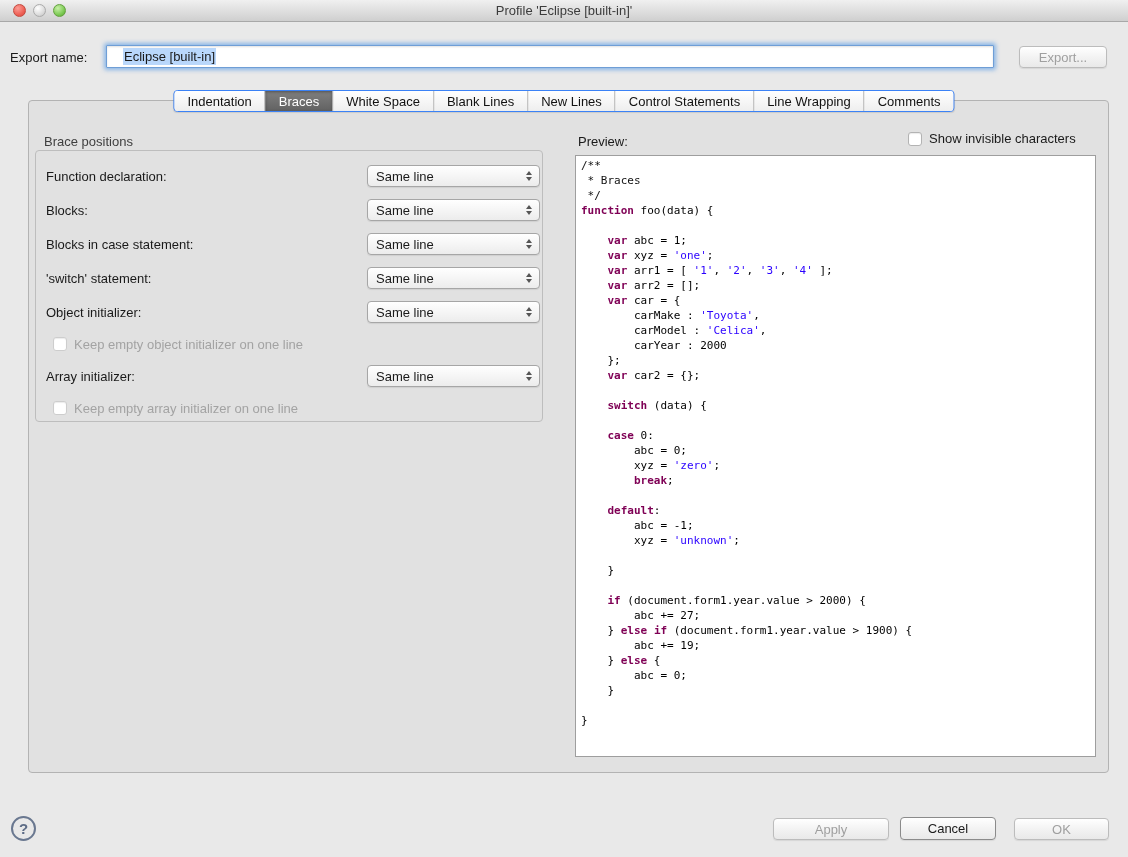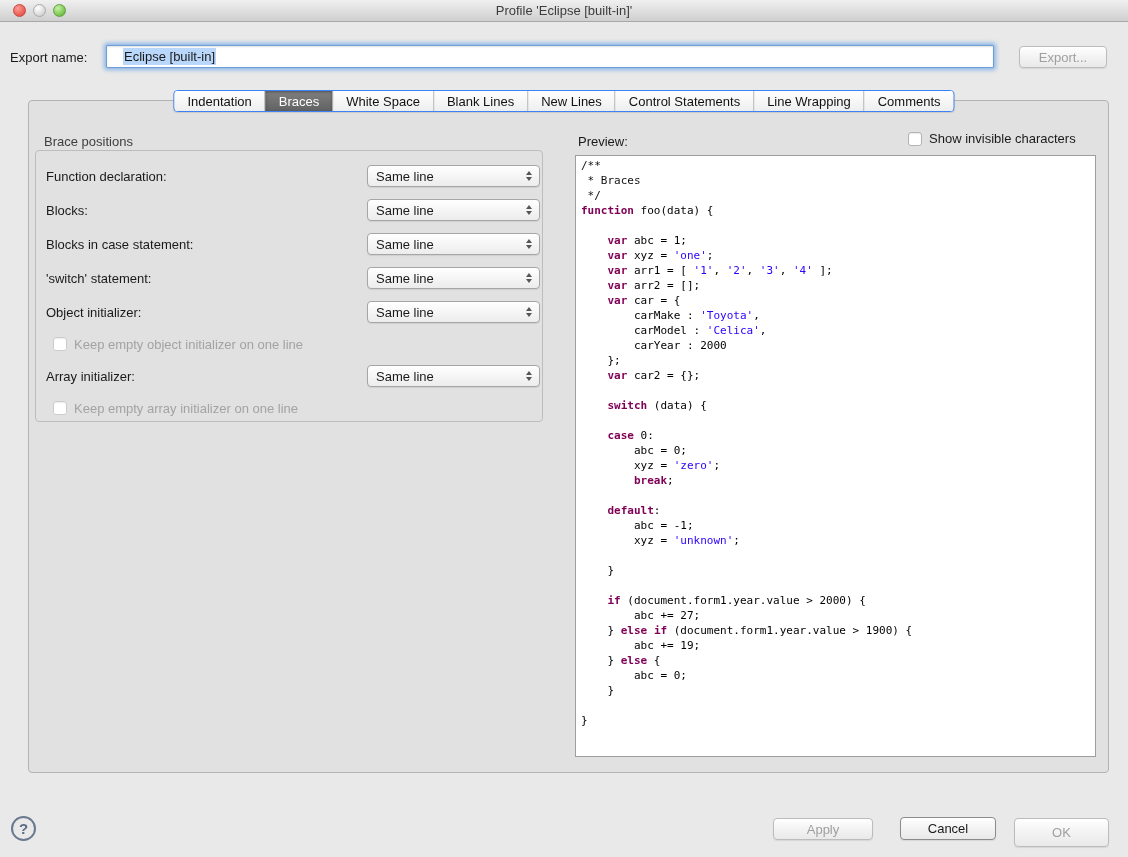--- a/index.html
+++ b/index.html
@@ -126,23 +126,23 @@
   .code-line .c { color:#111111; }
   .code-line .p { color:#000000; }
 
   
   .help-btn {
     position:absolute; left:11px; top:816px; width:25px; height:25px;
     border:2px solid #6a7890; border-radius:50%;
     display:flex; align-items:center; justify-content:center;
     color:#5d6c86; font-size:15px; font-weight:bold; background:transparent;
   }
-  .apply-btn  { position:absolute; left:773px; top:818px; width:100px; height:22px; }
+  .apply-btn  { position:absolute; left:773px; top:818px; width:116px; height:22px; }
   .cancel-btn { position:absolute; left:900px; top:817px; width:96px; height:23px; border-color:#8b8b8b; }
-  .ok-btn     { position:absolute; left:1014px; top:818px; width:95px; height:29px; }
+  .ok-btn     { position:absolute; left:1014px; top:818px; width:95px; height:22px; }
 </style>
 </head>
 <body>
 
 <div class="titlebar">
   <span class="tl close"></span>
   <span class="tl min"></span>
   <span class="tl zoom"></span>
   <div class="title">Profile 'Eclipse [built-in]'</div>
 </div>

